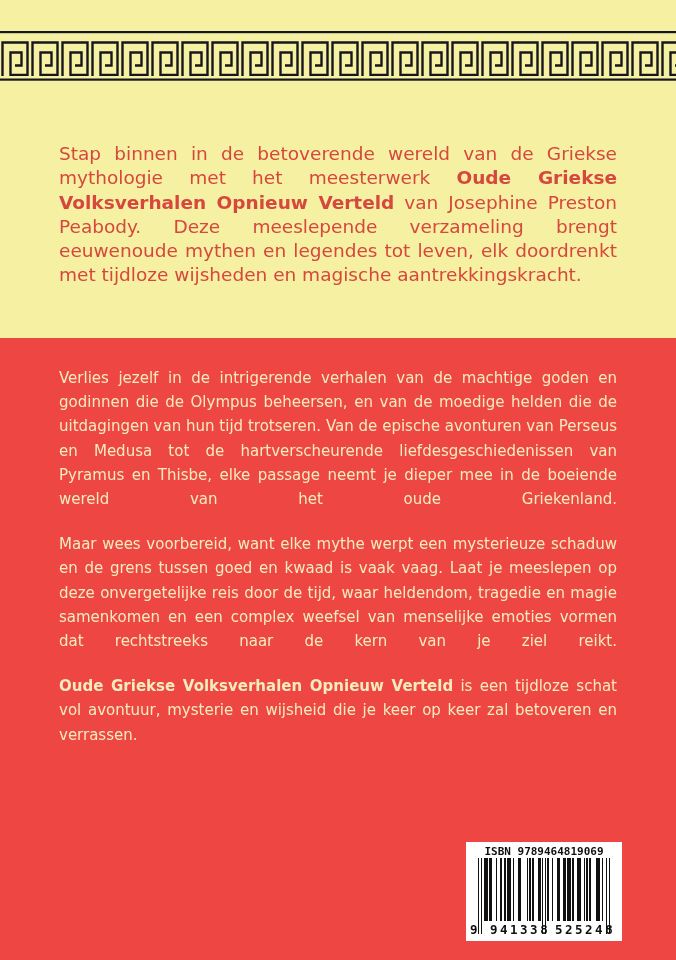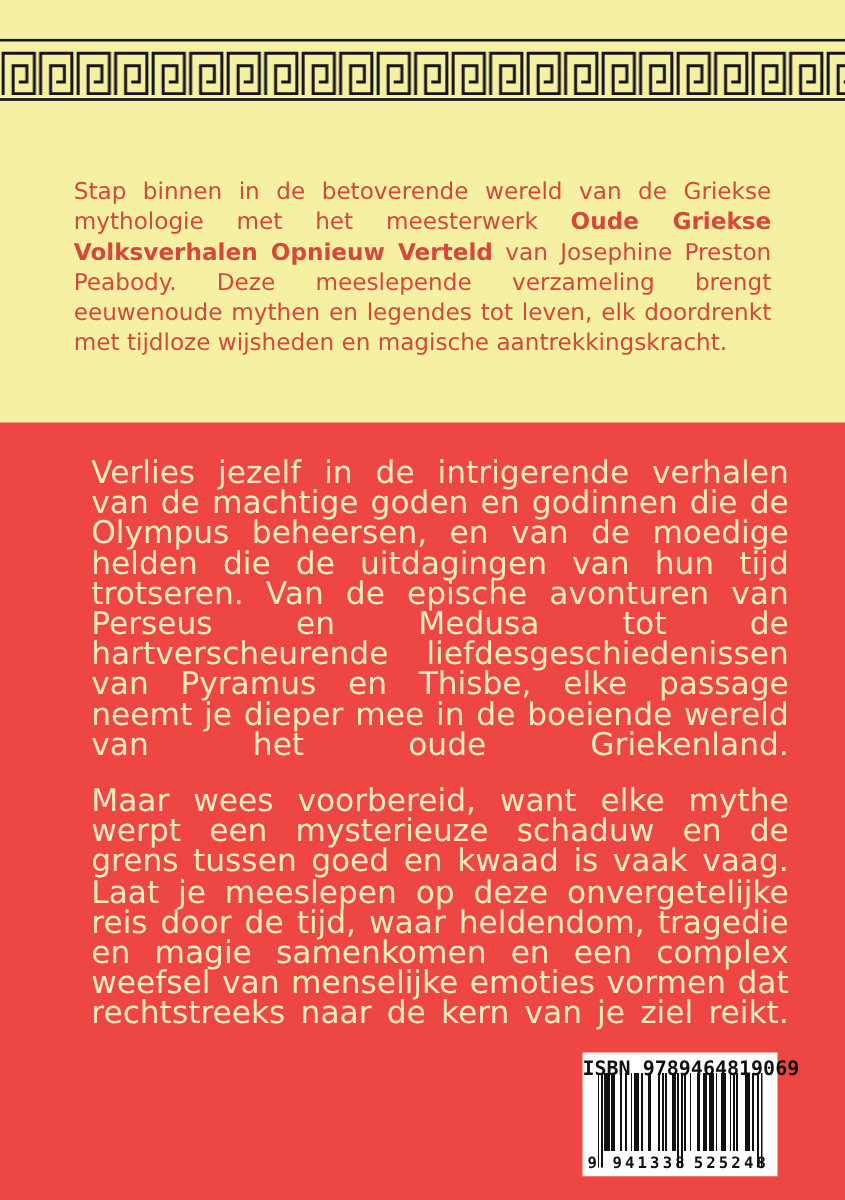--- a/index.html
+++ b/index.html
@@ -10,35 +10,35 @@
     font-family:"DejaVu Sans","Liberation Sans",sans-serif;
     padding-left:32px;
   }
   .red-section{position:absolute;left:0;top:338px;width:676px;height:622px;background:#ee4743;}
   .greek-band{position:absolute;top:31px;left:0;width:676px;height:50px;}
   .intro-block{
     position:absolute;top:142px;left:59px;width:558px;
     color:#d6473e;font-size:18.5px;line-height:24.3px;
   }
   .body-block{
-    position:absolute;top:366px;left:73px;width:558px;
-    color:#f4ecbf;font-size:25px;line-height:24.2px;
+    position:absolute;top:366px;left:59px;width:558px;
+    color:#f4ecbf;font-size:15px;line-height:24.2px;
   }
   .para{margin:0 0 21px 0;text-align:justify;}
   .para:last-child{margin-bottom:0;}
   .para.stretch-last{text-align-last:justify;}
   .para .b{font-weight:bold;}
   .barcode{
     position:absolute;left:466px;top:842px;width:156px;height:99px;
     background:#ffffff;text-align:center;
   }
   .bc-label{
     display:block;margin-top:3px;height:13px;
     font-family:"DejaVu Sans Mono","Liberation Mono",monospace;
-    font-size:16px;font-weight:bold;letter-spacing:0;color:#101010;
+    font-size:11px;font-weight:bold;letter-spacing:0;color:#101010;
     white-space:nowrap;
   }
   .bc-bars{display:block;margin:0 auto;}
   .bc-digits{
     position:absolute;left:0;bottom:4px;width:156px;height:15px;
     font-family:"DejaVu Sans Mono","Liberation Mono",monospace;
     font-size:12.5px;font-weight:bold;color:#101010;
   }
   .bc-digits span{position:absolute;top:0;letter-spacing:2.5px;white-space:nowrap;}
   .bc-d1{left:4px;}
@@ -65,20 +65,21 @@
 
   <div class="intro-block">
     <p class="para"><span>Stap binnen in de betoverende wereld van de Griekse mythologie met het meesterwerk </span><span class="b">Oude Griekse Volksverhalen Opnieuw Verteld</span><span> van Josephine Preston Peabody. Deze meeslepende verzameling brengt eeuwenoude mythen en legendes tot leven, elk doordrenkt met tijdloze wijsheden en magische aantrekkingskracht.</span></p>
   </div>
 
   <div class="red-section"></div>
 
   <div class="body-block">
     <p class="para stretch-last"><span>Verlies jezelf in de intrigerende verhalen van de machtige goden en godinnen die de Olympus beheersen, en van de moedige helden die de uitdagingen van hun tijd trotseren. Van de epische avonturen van Perseus en Medusa tot de hartverscheurende liefdesgeschiedenissen van Pyramus en Thisbe, elke passage neemt je dieper mee in de boeiende wereld van het oude Griekenland.</span></p>
     <p class="para stretch-last"><span>Maar wees voorbereid, want elke mythe werpt een mysterieuze schaduw en de grens tussen goed en kwaad is vaak vaag. Laat je meeslepen op deze onvergetelijke reis door de tijd, waar heldendom, tragedie en magie samenkomen en een complex weefsel van menselijke emoties vormen dat rechtstreeks naar de kern van je ziel reikt.</span></p>
+    <p class="para"><span class="b">Oude Griekse Volksverhalen Opnieuw Verteld</span><span> is een tijdloze schat vol avontuur, mysterie en wijsheid die je keer op keer zal betoveren en verrassen.</span></p>
   </div>
 
   <div class="barcode">
     <span class="bc-label">ISBN 9789464819069</span>
     <svg class="bc-bars" width="132" height="76" xmlns="http://www.w3.org/2000/svg" shape-rendering="crispEdges">
         <rect x="0.00" y="0" width="1.39" height="76" fill="#111111"></rect>
         <rect x="2.78" y="0" width="1.39" height="76" fill="#111111"></rect>
         <rect x="5.56" y="0" width="1.39" height="63" fill="#111111"></rect>
         <rect x="6.95" y="0" width="1.39" height="63" fill="#111111"></rect>
         <rect x="8.34" y="0" width="1.39" height="63" fill="#111111"></rect>

